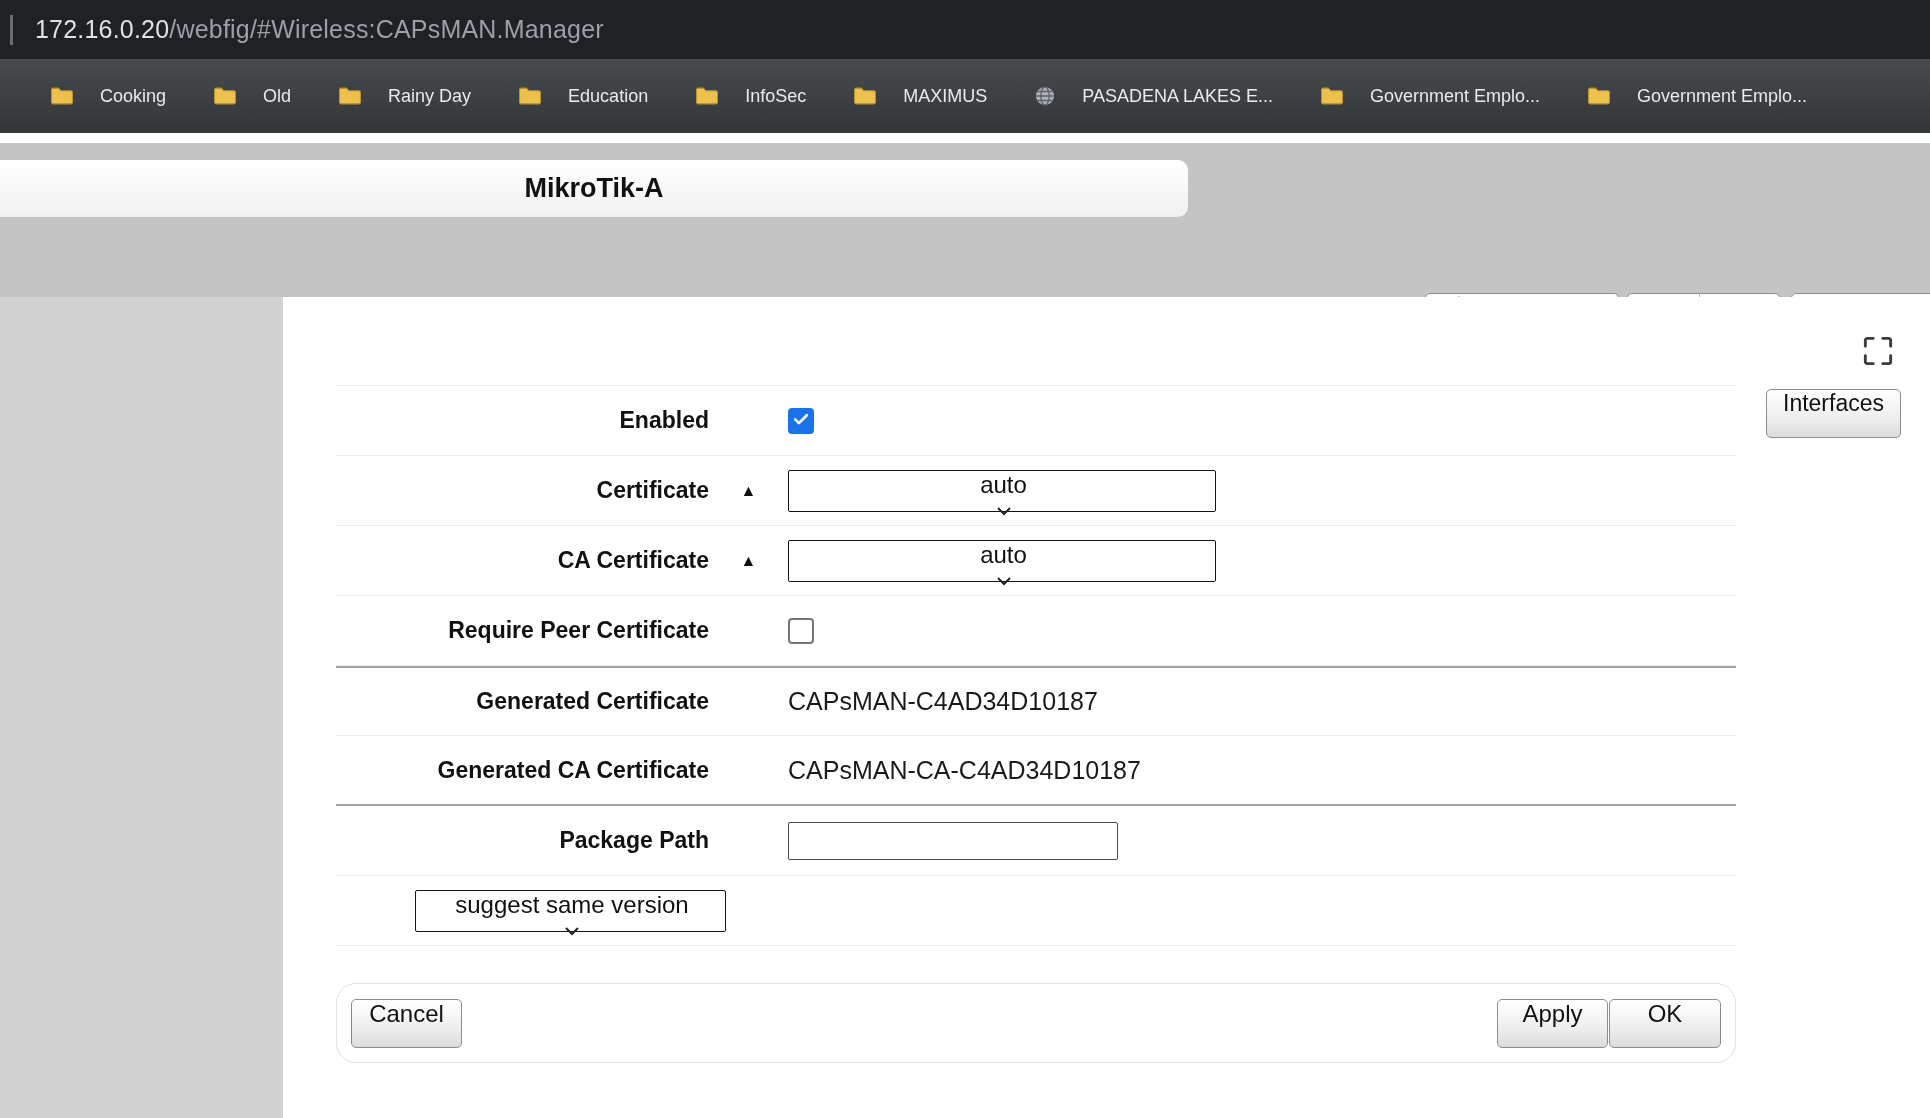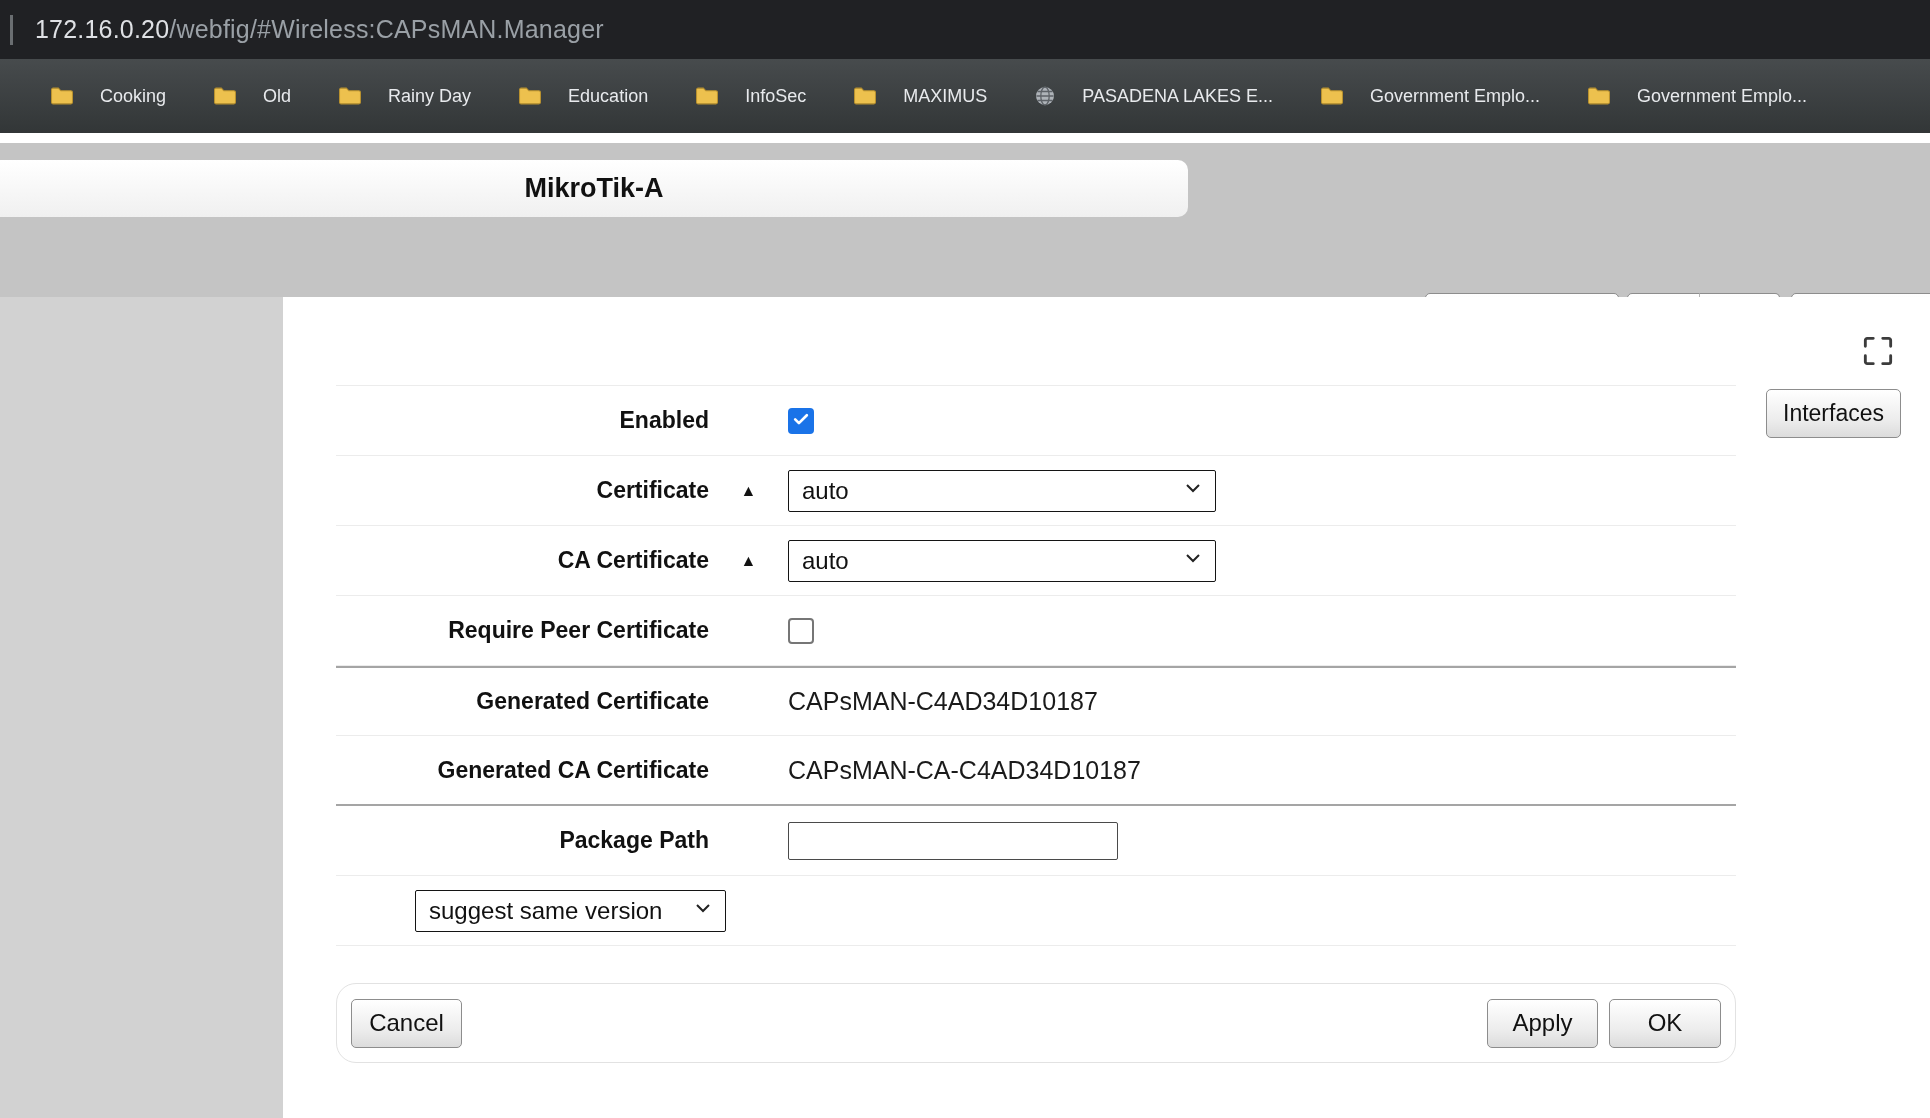--- a/index.html
+++ b/index.html
@@ -22,21 +22,21 @@
   
   .page-header { height:154px; background:#c4c4c4; position:relative;margin-top:10px; }
   .title-box { position:absolute; left:0; top:17px; width:1188px; height:57px;
     background:linear-gradient(180deg,#ffffff,#f0f0f0); border-radius:0 10px 10px 0;
     display:flex; align-items:center; justify-content:center;
     font-size:27px; font-weight:bold; color:#111; }
   .txrx { position:absolute; left:1212px; top:150px; font-size:23px; color:#111; line-height:29px; }
 
   .btn { background:linear-gradient(180deg,#ffffff 0%,#ececec 65%,#dcdcdc 100%);
     border:1px solid #8d8d8d; border-radius:5px; color:#111; font-size:24px;
-    display:flex; align-items:center; justify-content:center; cursor:pointer;
+    display:flex; align-items:flex-start; justify-content:center; cursor:pointer;
     font-family:"Liberation Sans", sans-serif; }
   .safe-mode { position:absolute; left:1425px; top:150px; width:194px; height:57px; gap:11px; }
   .umbrella { font-size:28px; color:#222; line-height:1; }
   .undo { position:absolute; left:1627px; top:150px; width:73px; height:57px; border-radius:5px 0 0 5px; }
   .redo { position:absolute; left:1699px; top:150px; width:81px; height:57px; border-radius:0 5px 5px 0; border-left:1px solid #b5b5b5; }
   .quickset { position:absolute; left:1791px; top:150px; width:260px; height:57px;
     justify-content:flex-start; padding-left:22px; }
 
   
   .content { position:relative; height:831px; background:#fff; }
@@ -54,36 +54,36 @@
   .cell-toggle { width:79px; display:flex; align-items:center; justify-content:center; }
   .tri { font-size:16px; color:#111; cursor:pointer; }
 
   .checkbox { width:26px; height:26px; border-radius:4px; display:flex;
     align-items:center; justify-content:center; cursor:pointer; }
   .checkbox.checked { background:#1a73e8; }
   .checkbox.unchecked { background:#fff; border:2px solid #767676; }
 
   .select { width:428px; height:42px; border:1px solid #141414; background:#fff;
     display:flex; align-items:center; justify-content:space-between;
-    padding:0 10px 0 13px; font-size:24px; color:#111; cursor:pointer; border-radius:2px; }
+    padding:0 10px 0 13px; font-size:24px; color:#111; cursor:pointer; border-radius:2px;flex-direction:column; }
   .select.narrow { width:311px; }
 
   .static-value { font-size:25px; color:#1a1a1a; }
 
   .text-input { width:330px; height:38px; border:1px solid #4a4a4a; border-radius:2px;
     font-size:23px; padding:0 8px; font-family:"Liberation Sans", sans-serif; }
 
   .button-bar { position:absolute; left:336px; top:686px; width:1400px; height:80px;
     background:#fff; border:1px solid #e2e2e2; border-radius:20px;
     display:flex; align-items:center; justify-content:space-between; padding:0 14px; }
   .button-bar .btn { height:49px; font-size:24px; }
   .btn-cancel { width:111px; }
   .btn-apply { width:111px; }
   .btn-ok { width:112px; }
-  .right-group { display:flex; gap:11px; }
+  .right-group { display:flex; gap:1px; }
 </style>
 </head>
 <body>
 
 <div class="topbar">
   <div class="topbar-edge"></div>
   <div class="url">
     <span class="host">172.16.0.20</span><span class="path">/webfig/#Wireless:CAPsMAN.Manager</span>
   </div>
 </div>

